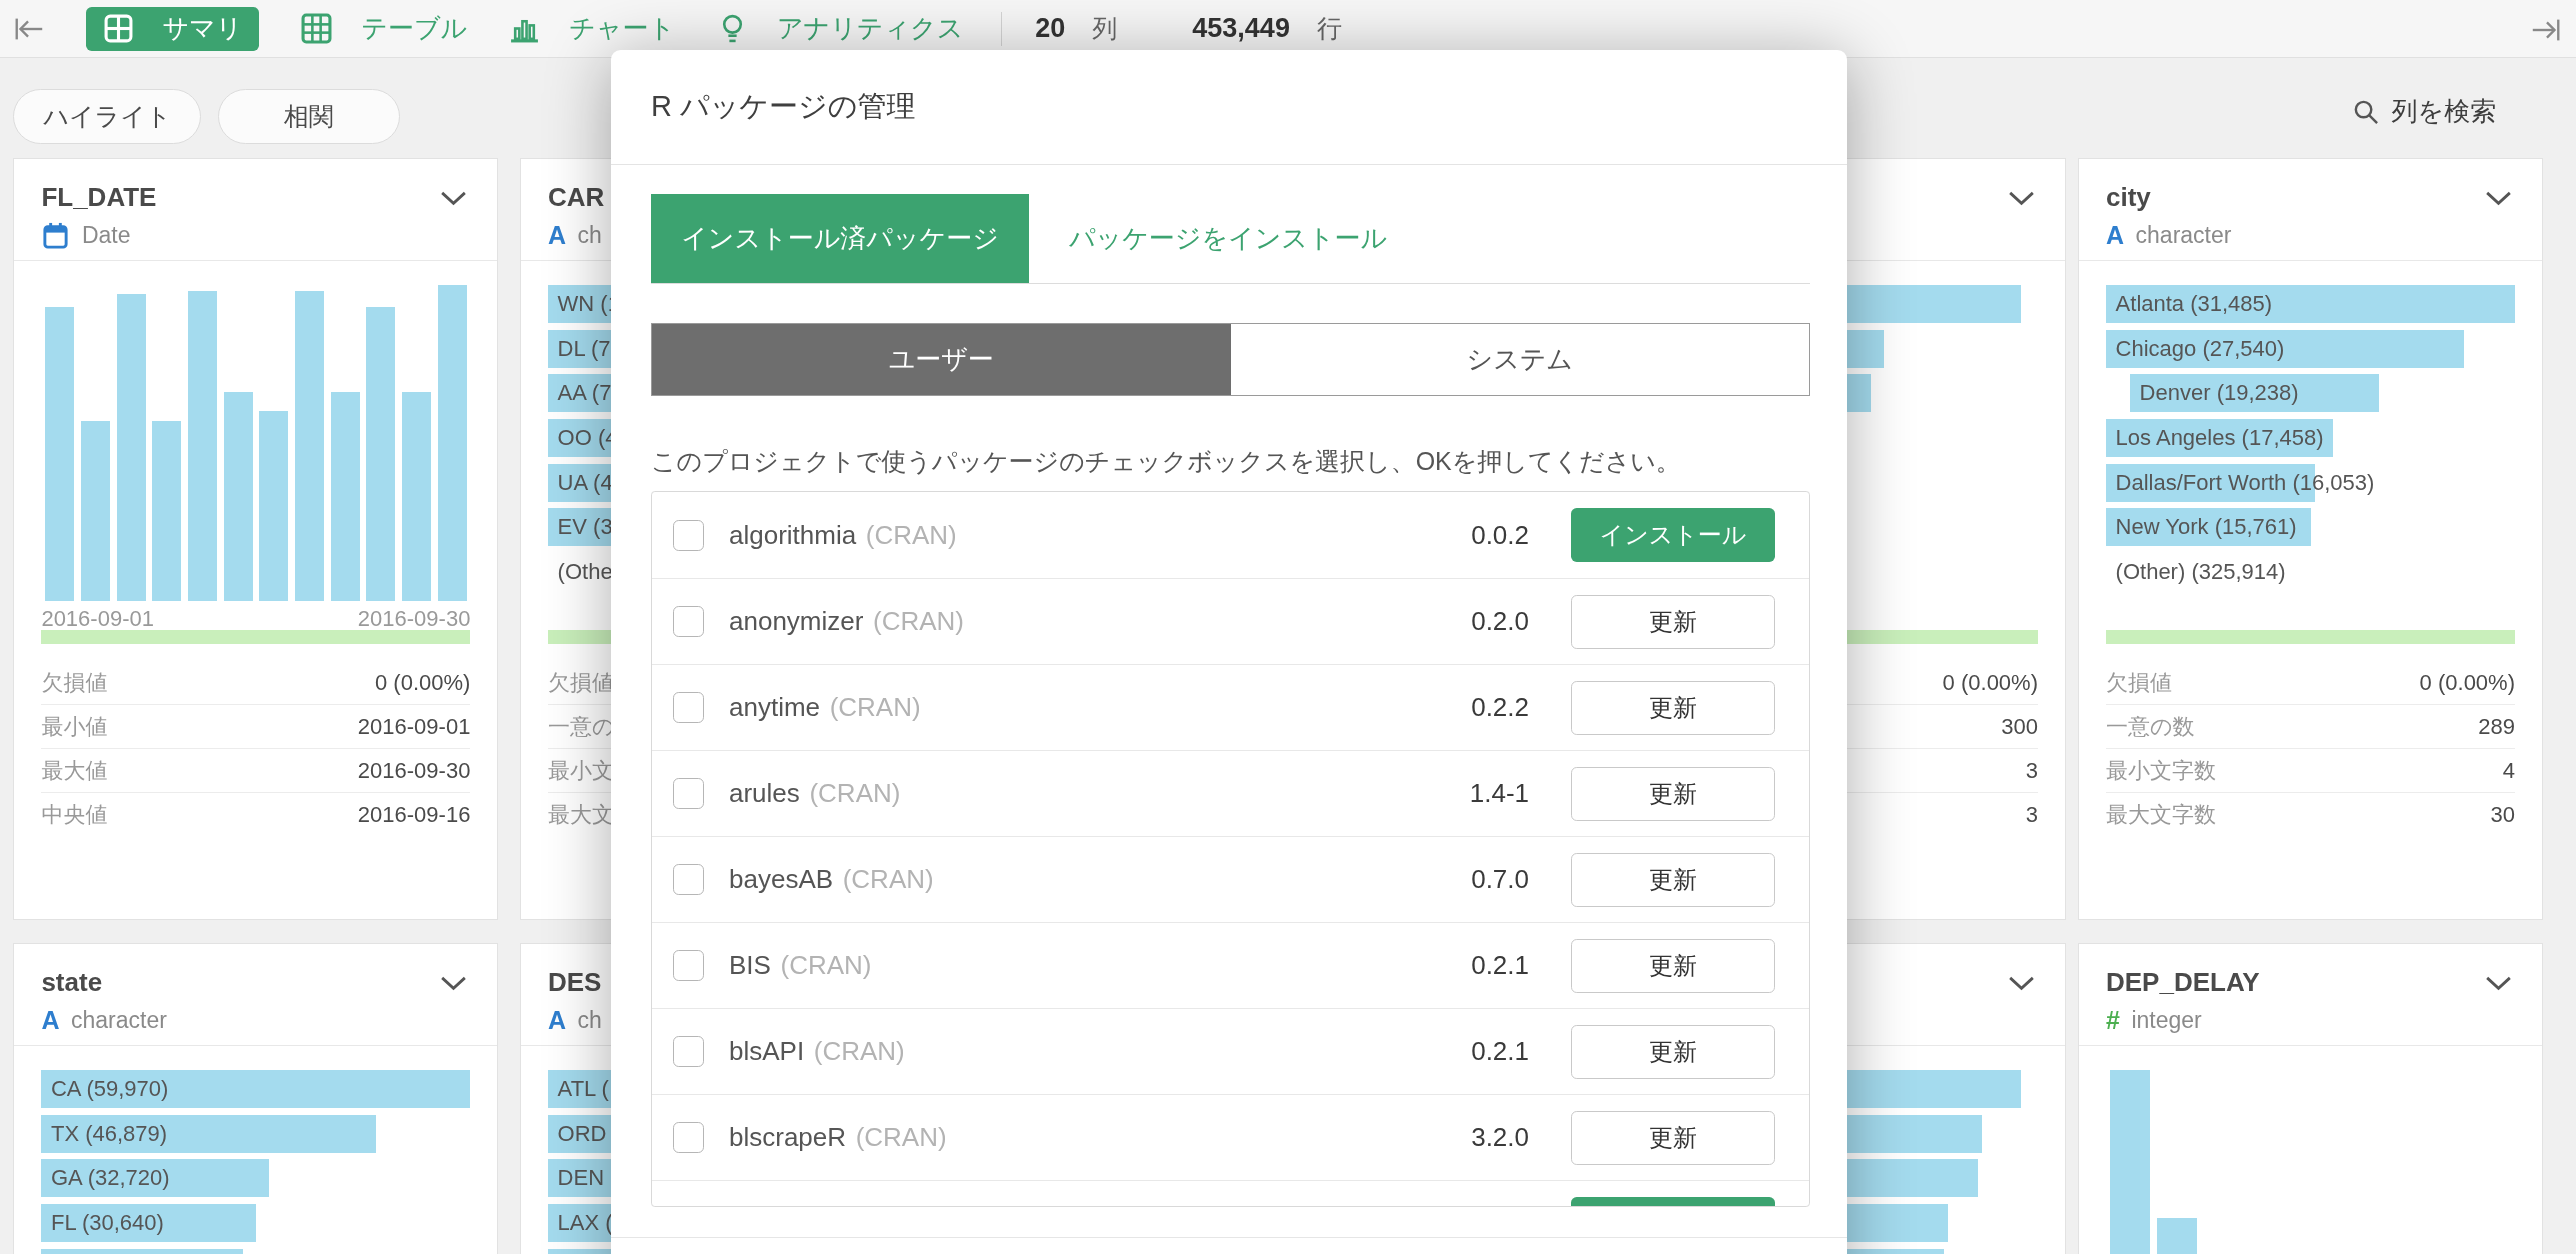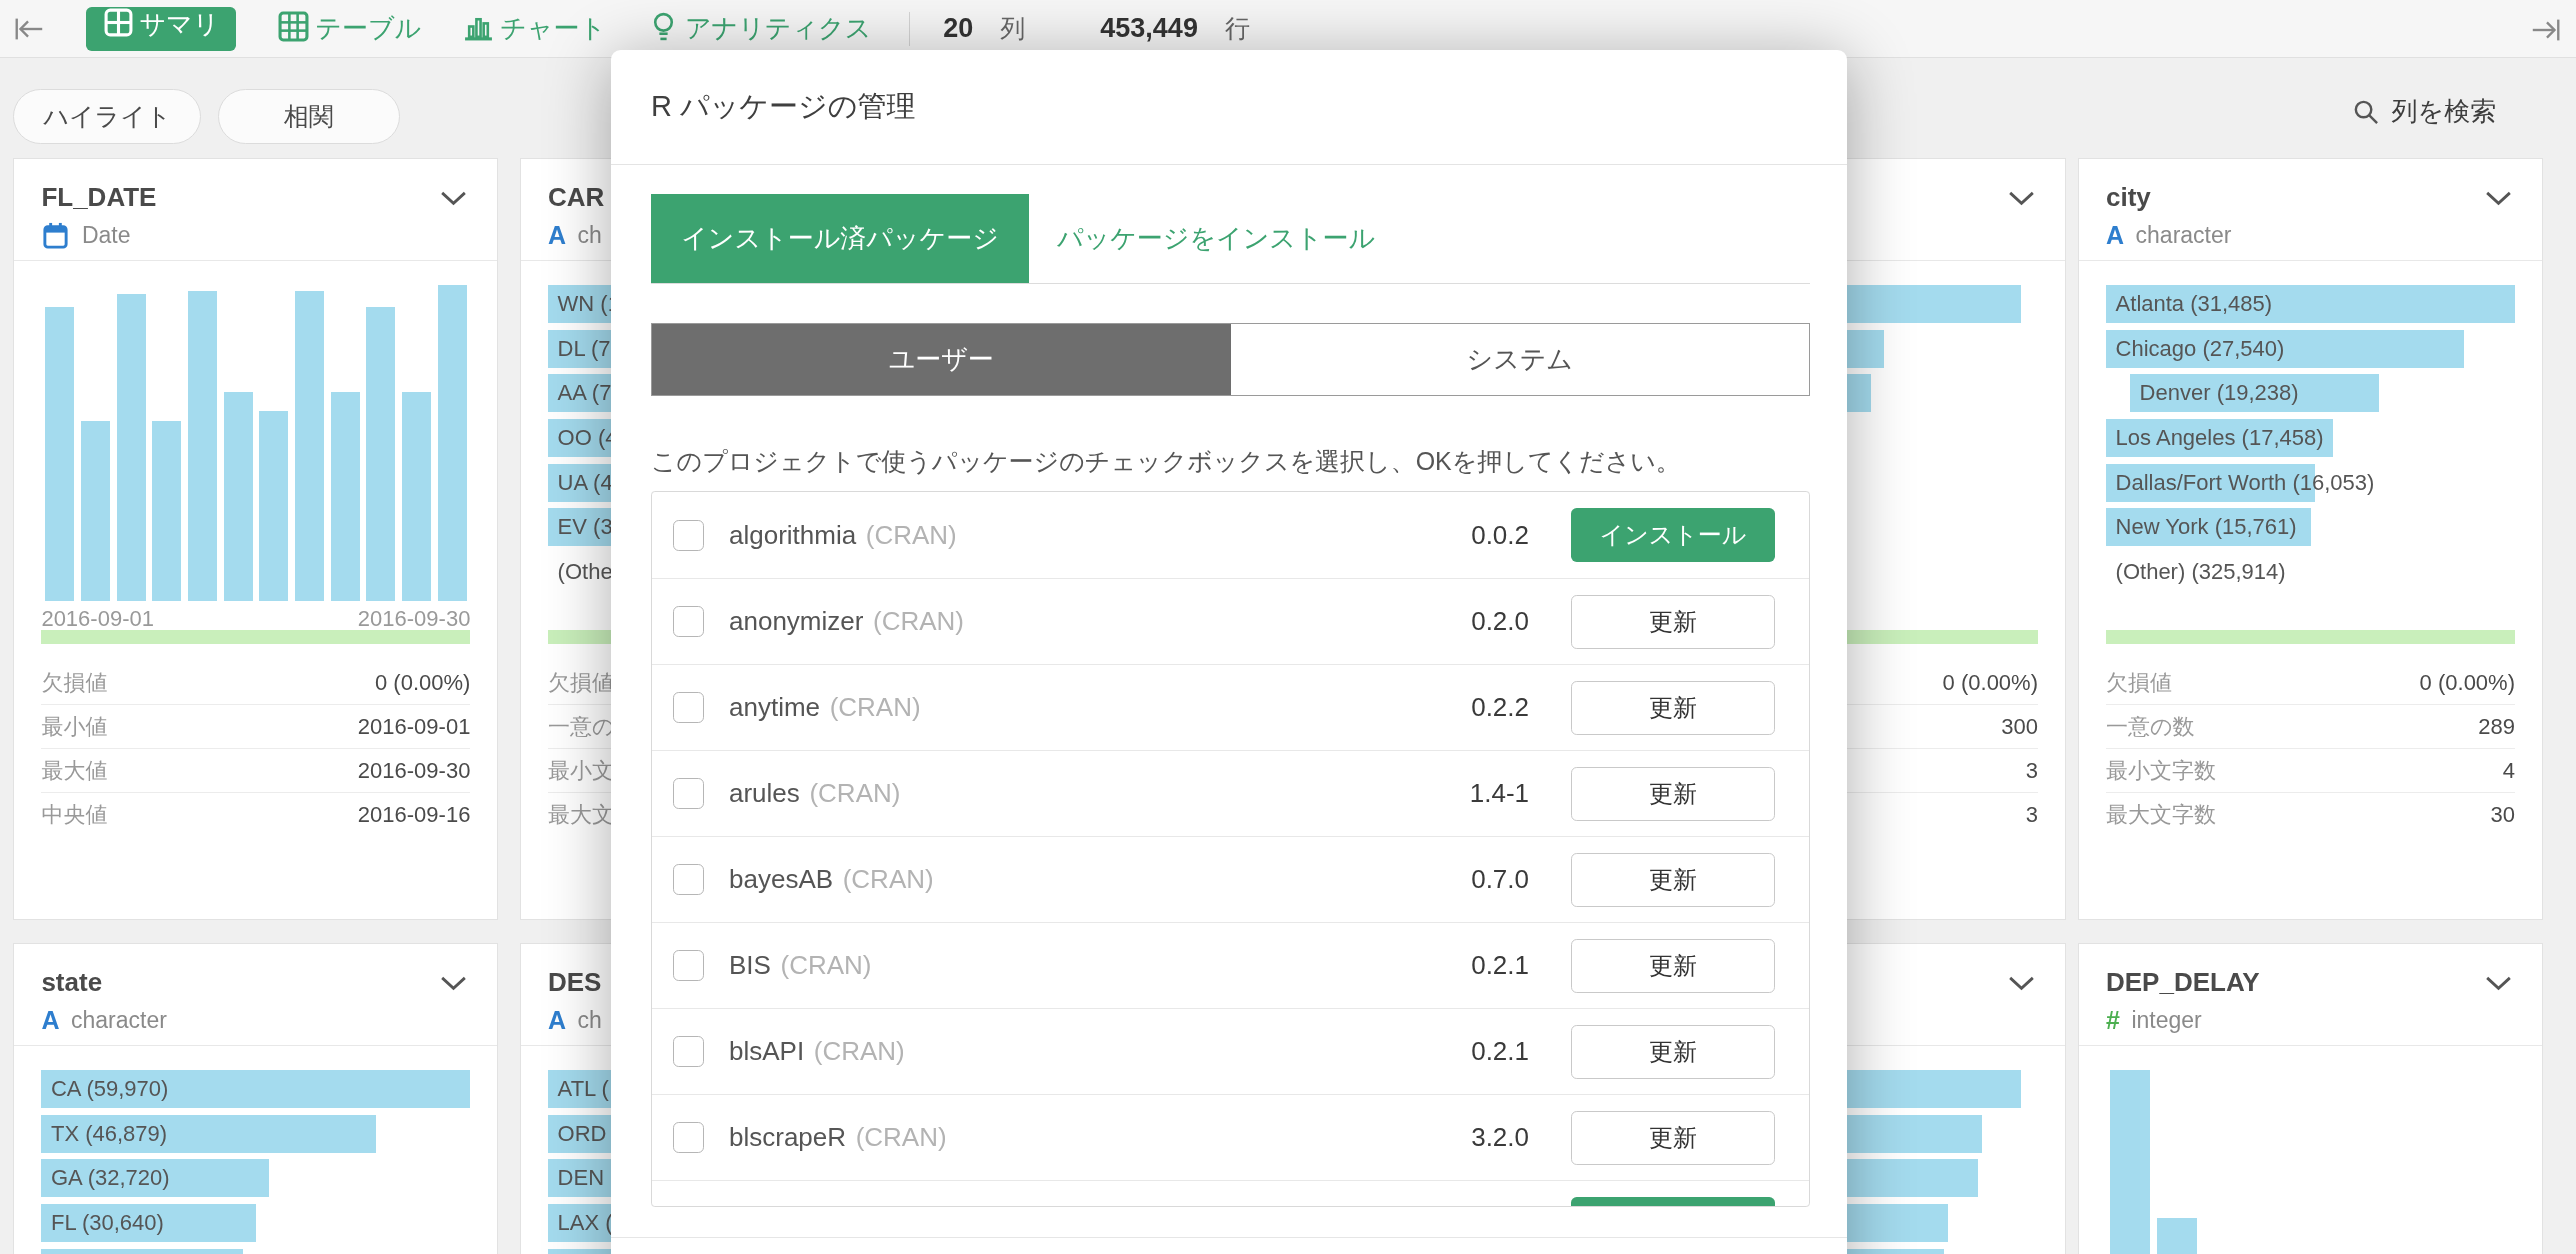--- a/index.html
+++ b/index.html
@@ -3,21 +3,21 @@
 <meta charset="utf-8">
 <style>
   html,body{margin:0;padding:0;}
   #app{position:relative;width:2576px;height:1254px;background:#f0f0f0;overflow:hidden;
        font-family:"Liberation Sans","DejaVu Sans",sans-serif;color:#444;}
   
   .toolbar{position:absolute;top:0;left:0;right:0;height:57px;background:#f6f6f6;
            border-bottom:1px solid #e0e0e0;display:flex;align-items:center;z-index:5;}
   .tb-back{margin-left:11.5px;display:flex;align-items:center;cursor:pointer;}
   .views{display:flex;align-items:center;margin-left:40px;gap:42px;}
-  .view{display:flex;gap:6px;font-size:26px;color:#3CA370;cursor:pointer;white-space:nowrap;}
+  .view{display:flex;align-items:center;gap:29px;font-size:26px;color:#3CA370;cursor:pointer;white-space:nowrap;}
   .view.active{background:#3CA370;color:#fff;border-radius:5.7px;height:44px;padding:0 17px;}
   .tb-div{width:1px;height:34px;background:#d4d4d4;margin:0 33px 0 38px;}
   .counts{display:flex;align-items:baseline;gap:27px;font-size:25px;color:#666;white-space:nowrap;}
   .counts b{font-size:27px;color:#333;}
   .counts .gap{width:21px;}
   .tb-fwd{position:absolute;right:13.4px;top:13.4px;cursor:pointer;}
   
   .subheader{position:absolute;top:61px;left:0;right:0;height:101px;}
   .pills{position:absolute;left:13.4px;top:28px;display:flex;gap:16.3px;}
   .pill{height:55px;min-width:182px;border:1.9px solid #dcdcdc;border-radius:28px;background:#fbfbfb;
@@ -54,21 +54,21 @@
   .vcut-bar{position:absolute;width:40px;background:#A4DBEE;}
   
   .modal{position:absolute;left:611px;top:50px;width:1236px;height:1389px;background:#fff;
          border-radius:9.6px;box-shadow:0 9.6px 67px rgba(0,0,0,.33);z-index:20;}
   .m-header{height:108px;border-bottom:1px solid #e4e4e4;display:flex;align-items:center;
             padding:3px 40px;font-size:29px;color:#3f3f3f;}
   .m-tabs{position:absolute;top:144px;left:40px;right:37px;height:89px;border-bottom:1px solid #dcdcdc;
           display:flex;align-items:stretch;}
   .m-tab{display:flex;align-items:center;justify-content:center;font-size:26px;cursor:pointer;}
   .m-tab.active{background:#3CA370;color:#fff;width:378px;}
-  .m-tab.inactive{color:#3CA370;margin-left:28px;}
+  .m-tab.inactive{color:#3CA370;margin-left:40px;}
   .m-toggle{position:absolute;top:273px;left:40px;right:37px;height:73px;display:flex;
             border:1px solid #9a9a9a;box-sizing:border-box;}
   .m-toggle .half{flex:1;display:flex;align-items:center;justify-content:center;font-size:26px;cursor:pointer;}
   .m-toggle .half.on{background:#6E6E6E;color:#fff;}
   .m-toggle .half.off{background:#fff;color:#555;}
   .m-instruction{position:absolute;top:395px;left:40px;right:37px;font-size:25px;color:#555;margin:0;}
   .m-list{position:absolute;top:441px;left:40px;right:37px;height:714px;border:1px solid #d9d9d9;
           border-radius:3.8px;overflow:hidden;background:#fff;}
   .pkg-row{height:86px;display:flex;align-items:center;padding:0 34px 0 21px;box-sizing:border-box;}
   .pkg-row + .pkg-row{border-top:1px solid #e8e8e8;}

